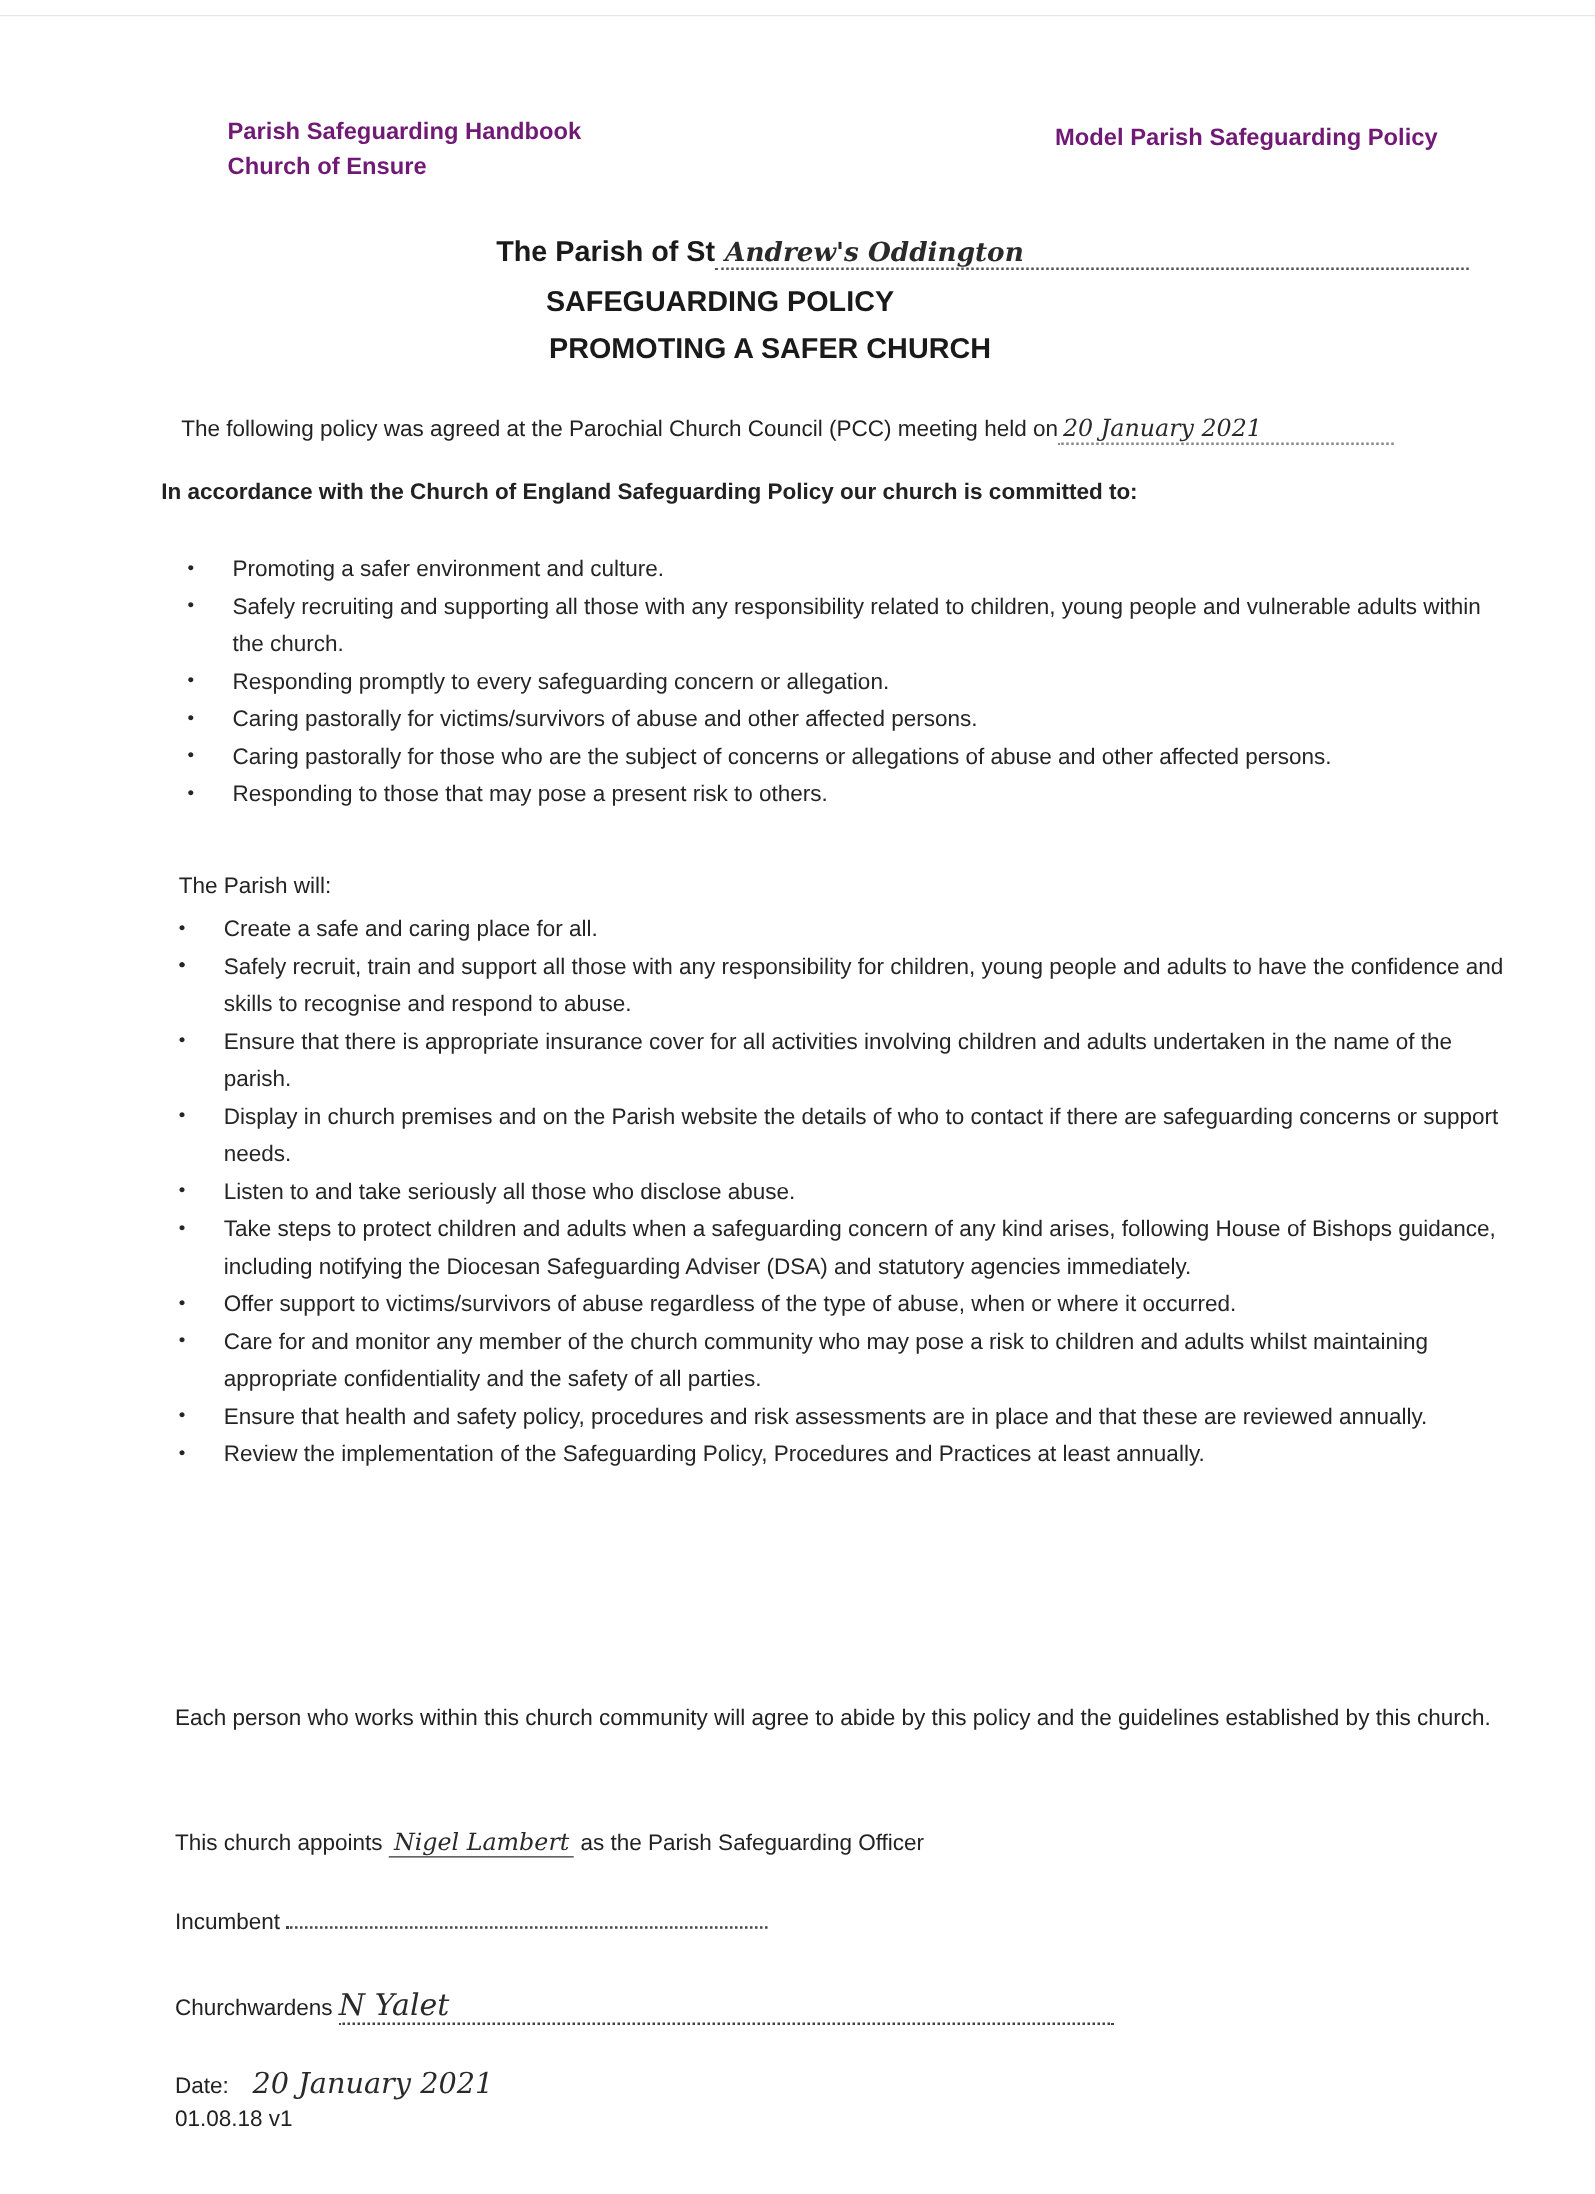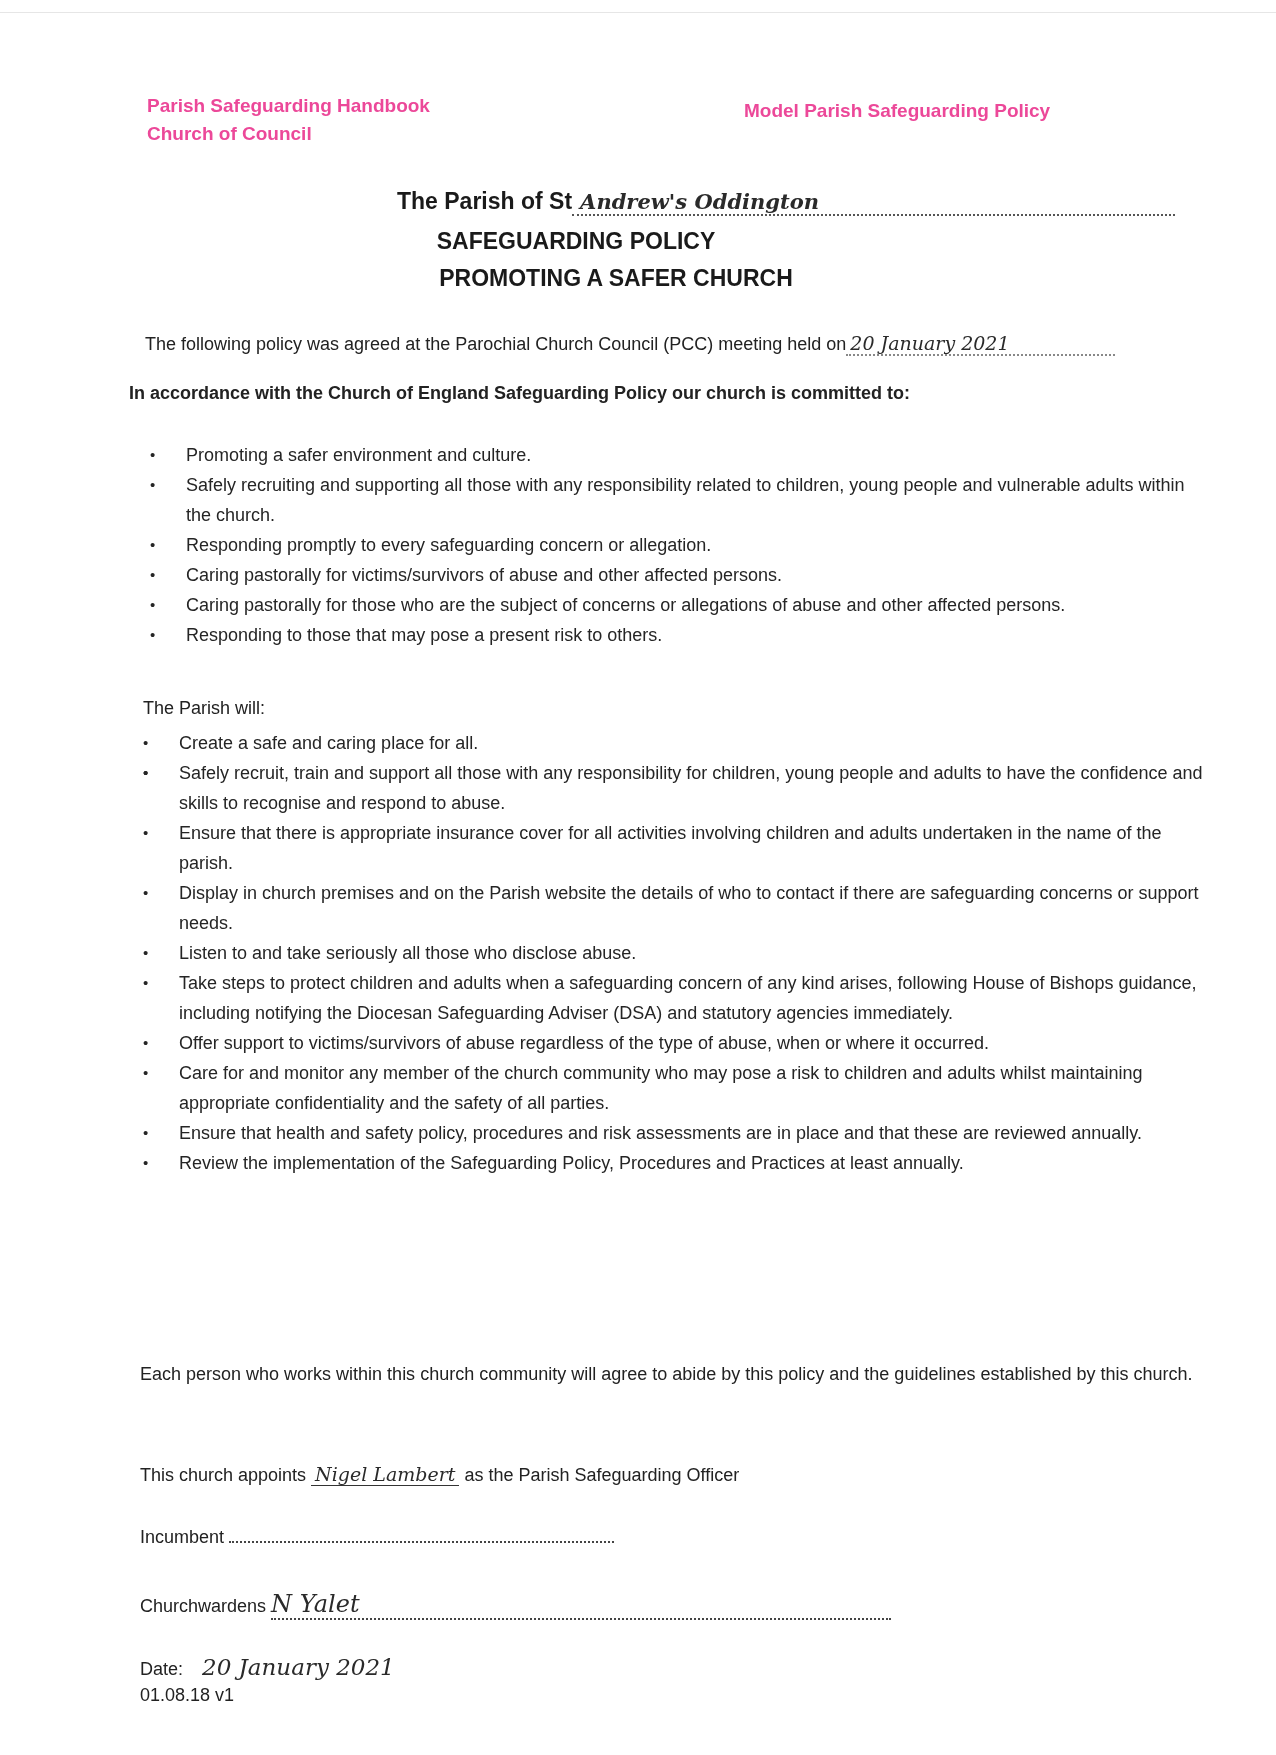--- a/index.html
+++ b/index.html
@@ -1,37 +1,37 @@
 <!DOCTYPE html>
 <html><head>
 <meta charset="utf-8">
 <style>
   html,body{margin:0;padding:0;background:#fff;}
   body{width:1276px;height:1755px;position:relative;overflow:hidden;font-family:"Liberation Sans",sans-serif;color:#1c1c1c;}
   .topline{position:absolute;left:0;top:12px;width:1276px;height:1px;background:#e6e6e6;}
   .abs{position:absolute;}
-  .hdr{font-weight:bold;font-size:19px;line-height:28px;color:#ec4899;}
+  .hdr{font-weight:bold;font-size:19px;line-height:28px;color:#701a75;margin-left:35px;}
   .hand{font-family:"DejaVu Serif",serif;font-style:italic;color:#2a2a2a;}
   .title{font-weight:bold;font-size:23px;color:#1a1a1a;}
   .txt{font-size:18px;color:#222;}
   ul.list{list-style:none;margin:0;padding:0;}
   ul.list li{position:relative;font-size:18px;line-height:30px;color:#252525;}
   ul.list li .bul{position:absolute;left:0;top:0;font-size:15px;}
   .dots{border-bottom:2px dotted #555;display:inline-block;}
 </style>
 </head>
 <body>
 
 <div class="topline"></div>
 
 <div class="abs hdr" style="left:147px;top:92px;">
   <div>Parish Safeguarding Handbook</div>
-  <div>Church of Council</div>
+  <div>Church of Ensure</div>
 </div>
-<div class="abs hdr" style="left:744px;top:97px;text-align:center;">Model Parish Safeguarding Policy</div>
+<div class="abs hdr" style="left:809px;top:97px;text-align:center;">Model Parish Safeguarding Policy</div>
 
 <div class="abs title" style="left:397px;top:188px;white-space:nowrap;">
   <span>The Parish of St</span><span class="dots hand" style="width:595px;font-size:21px;font-weight:bold;padding-left:8px;">Andrew's  Oddington</span>
 </div>
 
 <div class="abs title" style="left:0;width:1032px;top:228px;text-align:center;padding-left:120px;box-sizing:border-box;">SAFEGUARDING POLICY</div>
 <div class="abs title" style="left:0;width:1112px;top:265px;text-align:center;padding-left:120px;box-sizing:border-box;">PROMOTING A SAFER CHURCH</div>
 
 <div class="abs txt" style="left:145px;top:332px;white-space:nowrap;">
   <span>The following policy was agreed at the Parochial Church Council (PCC) meeting held on</span><span class="dots hand" style="font-size:19px;padding-left:4px;width:265px;border-bottom-color:#888;">20 January 2021</span>

